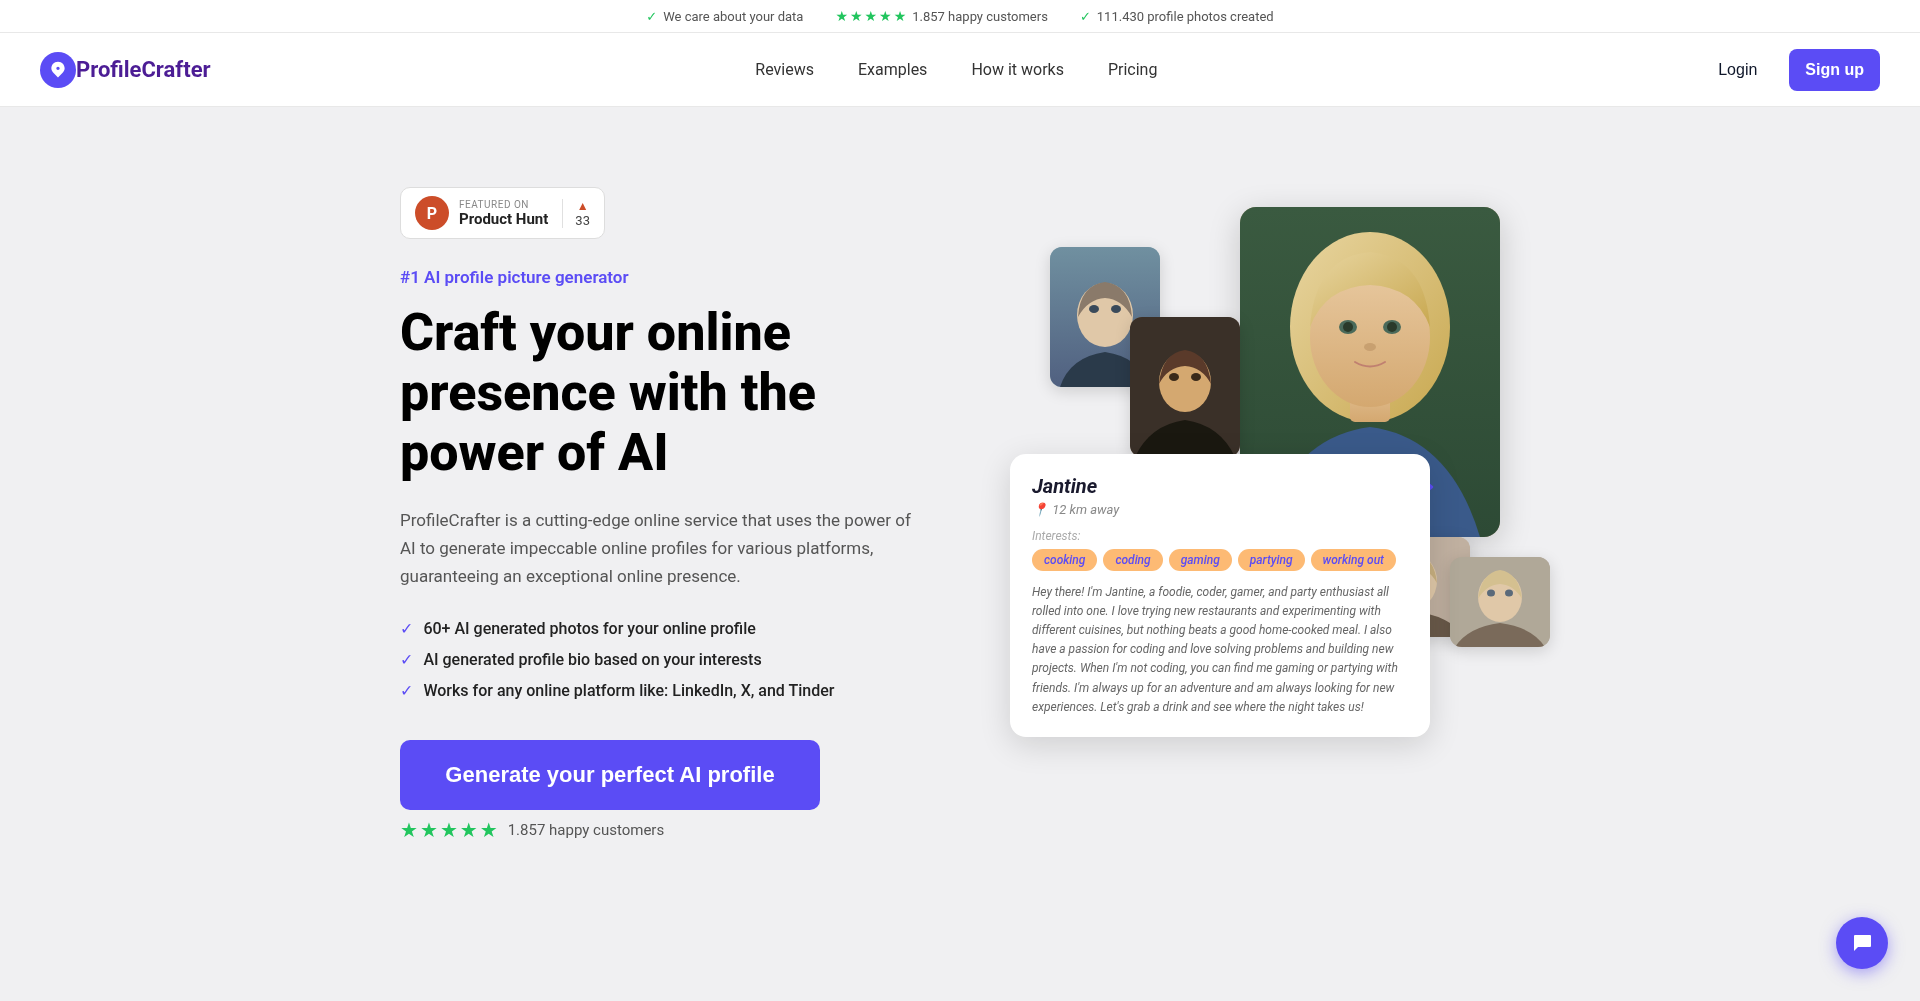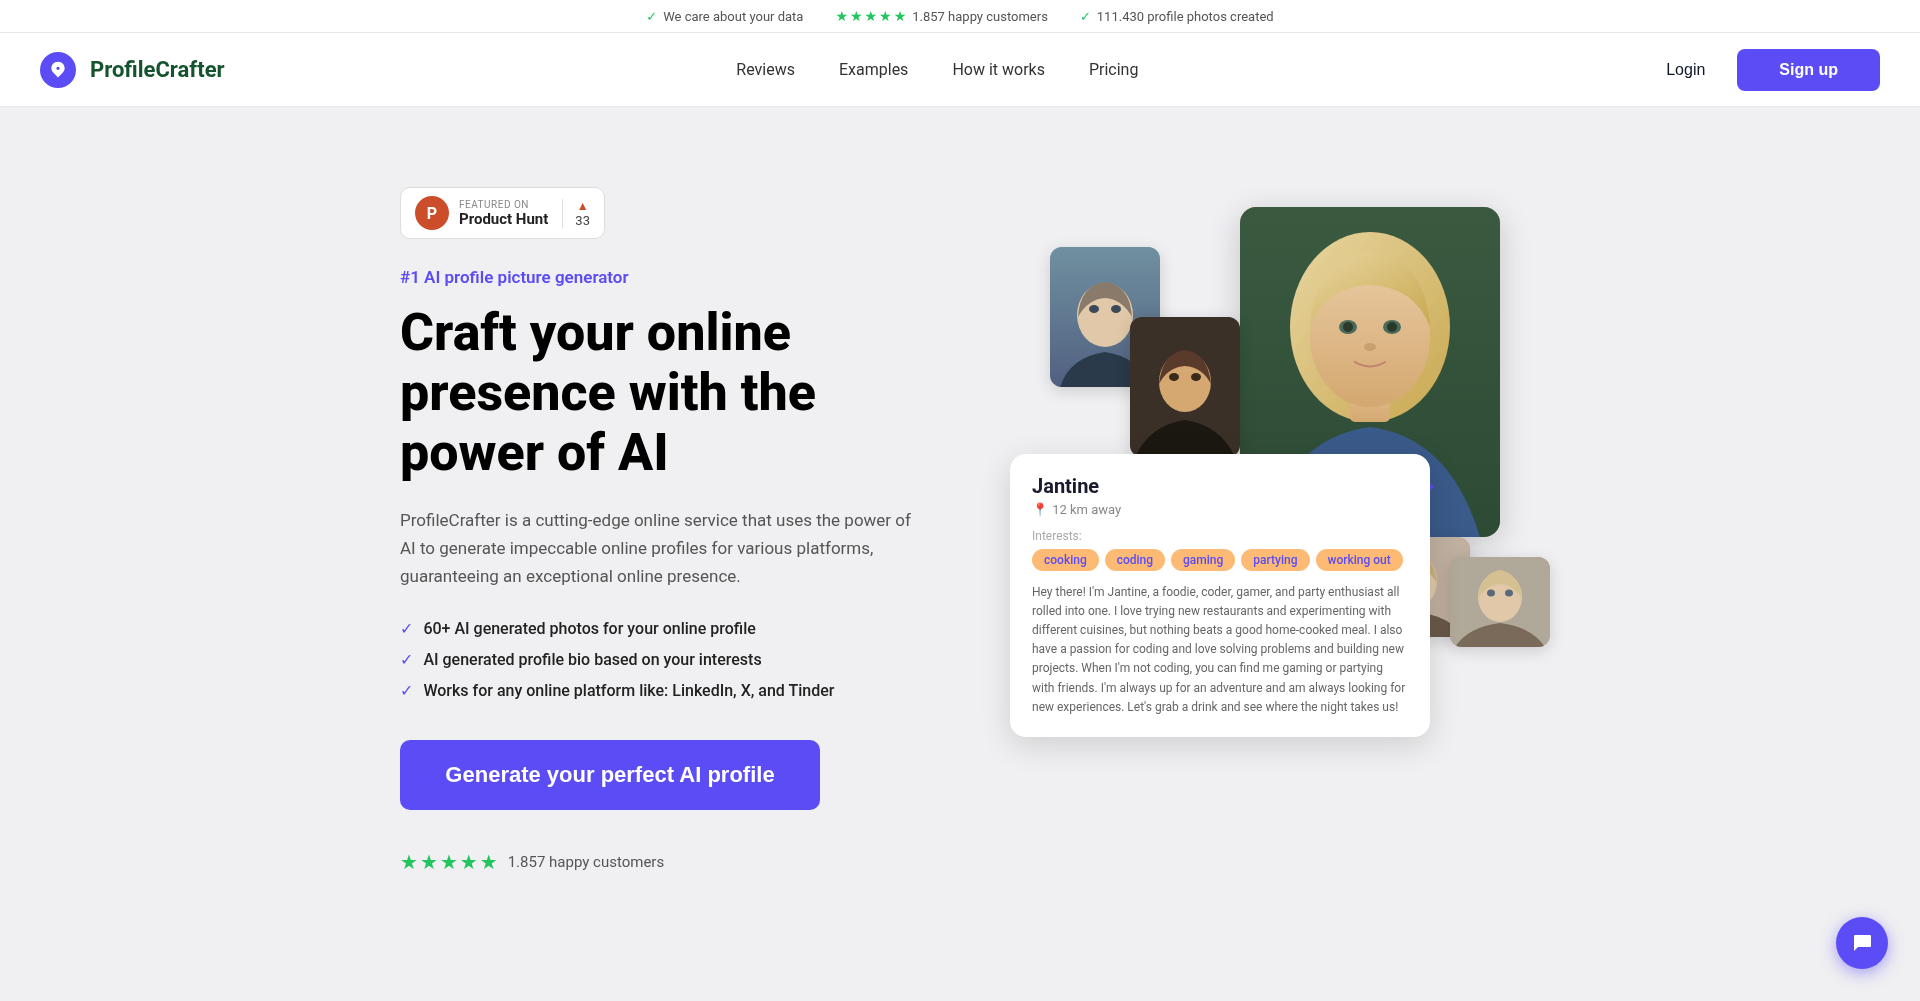--- a/index.html
+++ b/index.html
@@ -26,55 +26,55 @@
     
     nav {
       background: #fff;
       border-bottom: 1px solid #e8e8e8;
       padding: 0 40px;
       height: 74px;
       display: flex;
       align-items: center;
       justify-content: space-between;
     }
-    .logo { display: flex; align-items: center; gap: 14px; font-size: 22px; font-weight: 700; color: #14532d; }
+    .logo { display: flex; align-items: center; gap: 0; font-size: 22px; font-weight: 700; color: #4c1d95; }
     .logo-icon {
       width: 36px; height: 36px;
       background: #5b4cf5;
       border-radius: 50%;
       display: flex; align-items: center; justify-content: center;
     }
     .logo-icon svg { fill: white; width: 20px; height: 20px; }
     .nav-links { display: flex; align-items: center; gap: 44px; }
     .nav-link { font-size: 16px; color: #333; text-decoration: none; cursor: pointer; }
     .nav-buttons { display: flex; align-items: center; gap: 16px; }
     .btn-login { font-size: 16px; color: #0f172a; background: none; border: none; cursor: pointer; padding: 8px 16px; }
     .btn-signup {
       background: #5b4cf5;
       color: #fff;
       border: none;
       border-radius: 8px;
-      padding: 12px 42px;
+      padding: 12px 16px;
       font-size: 16px;
       font-weight: 600;
       cursor: pointer;
     }
 
     
     .hero {
       max-width: 1280px;
       margin: 0 auto;
       padding: 80px 80px 60px;
       display: flex;
       align-items: flex-start;
       gap: 60px;
     }
 
     .hero-left { flex: 1; max-width: 580px; }
-    .hero-right { flex: 1; position: relative; min-height: 540px; }
+    .hero-right { flex: 1; position: relative; min-height: 540px; font-style: italic; }
 
     
     .ph-badge {
       display: inline-flex;
       align-items: center;
       gap: 10px;
       border: 1.5px solid #ddd;
       border-radius: 10px;
       padding: 8px 14px;
       background: #fff;
@@ -130,21 +130,21 @@
     .btn-cta {
       background: #5b4cf5;
       color: #fff;
       border: none;
       border-radius: 10px;
       padding: 22px 40px;
       font-size: 22px;
       font-weight: 700;
       cursor: pointer;
       display: inline-block;
-      margin-bottom: 40px;
+      margin-bottom: 8px;
       width: 100%;
       max-width: 420px;
       text-align: center;
     }
     .social-proof { display: flex; align-items: center; gap: 10px; }
     .stars-green { display: flex; gap: 2px; }
     .star-g { color: #22c55e; font-size: 20px; }
     .proof-text { font-size: 15px; color: #555; }
 
     

